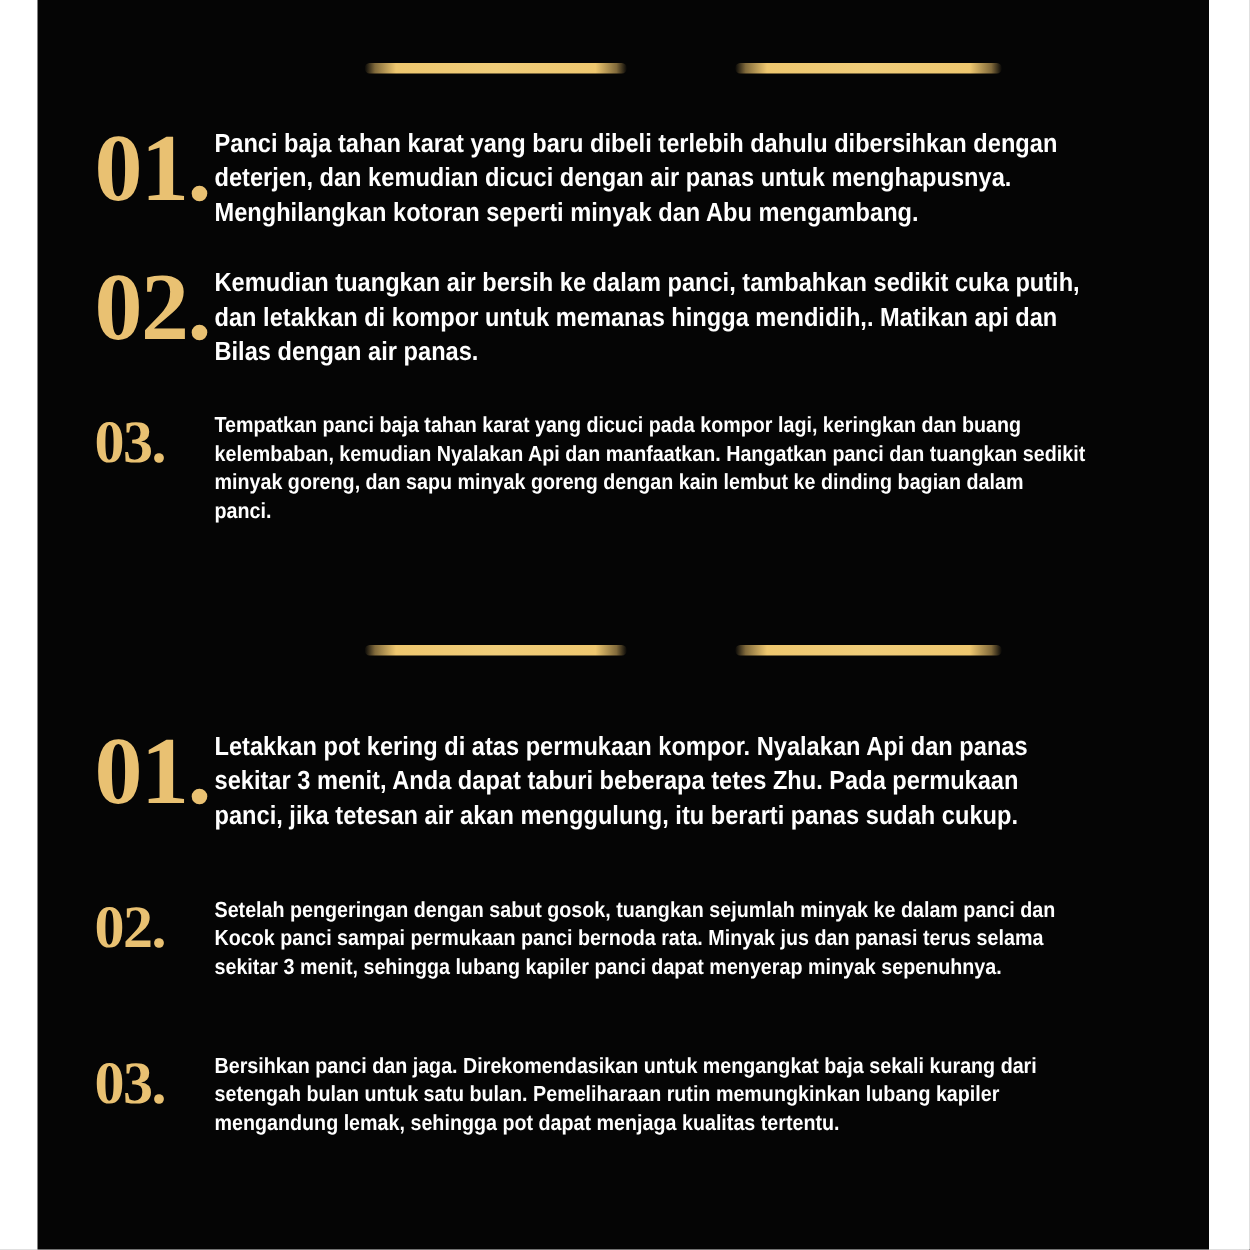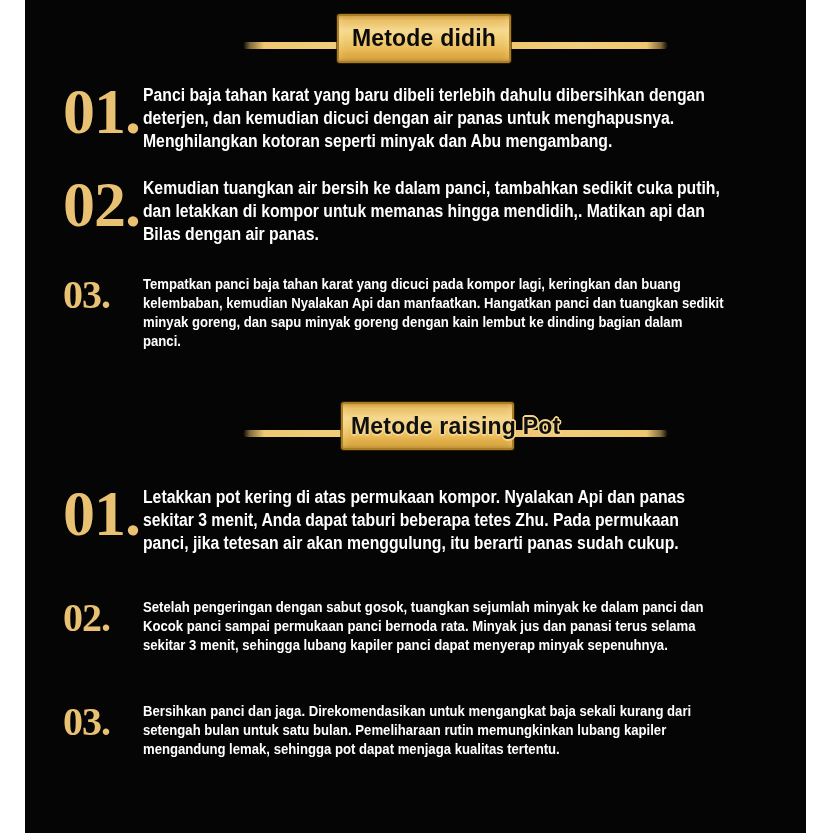--- a/index.html
+++ b/index.html
@@ -175,46 +175,40 @@
 </style>
 </head>
 <body>
 
 <div id="page">
   <div class="poster">
 
     <div class="banner" id="banner-boil">
       <div class="rule left"></div>
       <div class="rule right"></div>
-      <div class="plate">
-        <div class="plate-label">Metode didih</div>
-      </div>
     </div>
 
     <div class="step big" id="step-boil-1">
       <div class="step-num">01.</div>
       <div class="step-body">Panci baja tahan karat yang baru dibeli terlebih dahulu dibersihkan dengan deterjen, dan kemudian dicuci dengan air panas untuk menghapusnya. Menghilangkan kotoran seperti minyak dan Abu mengambang.</div>
     </div>
 
     <div class="step big" id="step-boil-2">
       <div class="step-num">02.</div>
       <div class="step-body">Kemudian tuangkan air bersih ke dalam panci, tambahkan sedikit cuka putih, dan letakkan di kompor untuk memanas hingga mendidih,. Matikan api dan Bilas dengan air panas.</div>
     </div>
 
     <div class="step small" id="step-boil-3">
       <div class="step-num">03.</div>
       <div class="step-body">Tempatkan panci baja tahan karat yang dicuci pada kompor lagi, keringkan dan buang kelembaban, kemudian Nyalakan Api dan manfaatkan. Hangatkan panci dan tuangkan sedikit minyak goreng, dan sapu minyak goreng dengan kain lembut ke dinding bagian dalam panci.</div>
     </div>
 
     <div class="banner" id="banner-raising">
       <div class="rule left"></div>
       <div class="rule right"></div>
-      <div class="plate">
-        <div class="plate-label">Metode raising Pot</div>
-      </div>
     </div>
 
     <div class="step big" id="step-pot-1">
       <div class="step-num">01.</div>
       <div class="step-body">Letakkan pot kering di atas permukaan kompor. Nyalakan Api dan panas sekitar 3 menit, Anda dapat taburi beberapa tetes Zhu. Pada permukaan panci, jika tetesan air akan menggulung, itu berarti panas sudah cukup.</div>
     </div>
 
     <div class="step small" id="step-pot-2">
       <div class="step-num">02.</div>
       <div class="step-body">Setelah pengeringan dengan sabut gosok, tuangkan sejumlah minyak ke dalam panci dan Kocok panci sampai permukaan panci bernoda rata. Minyak jus dan panasi terus selama sekitar 3 menit, sehingga lubang kapiler panci dapat menyerap minyak sepenuhnya.</div>

